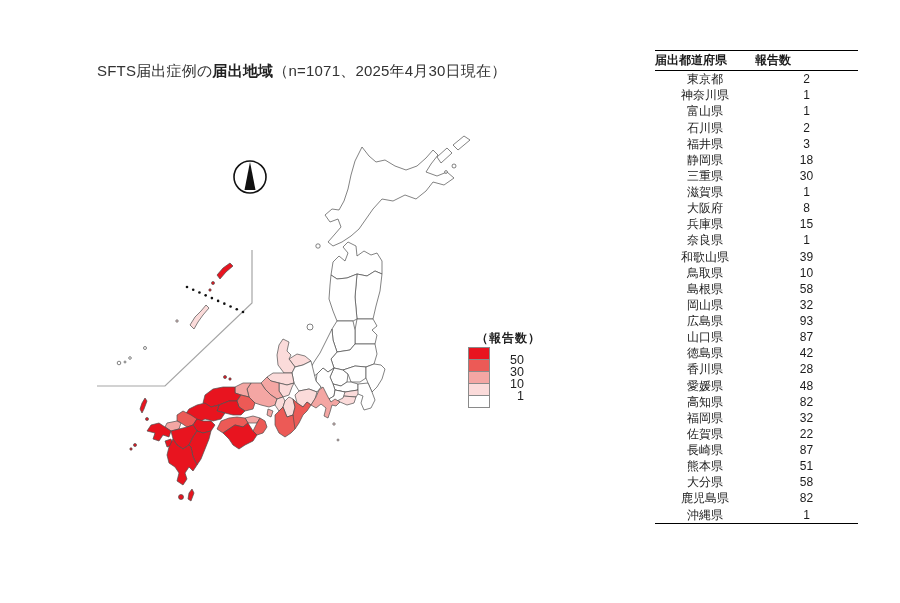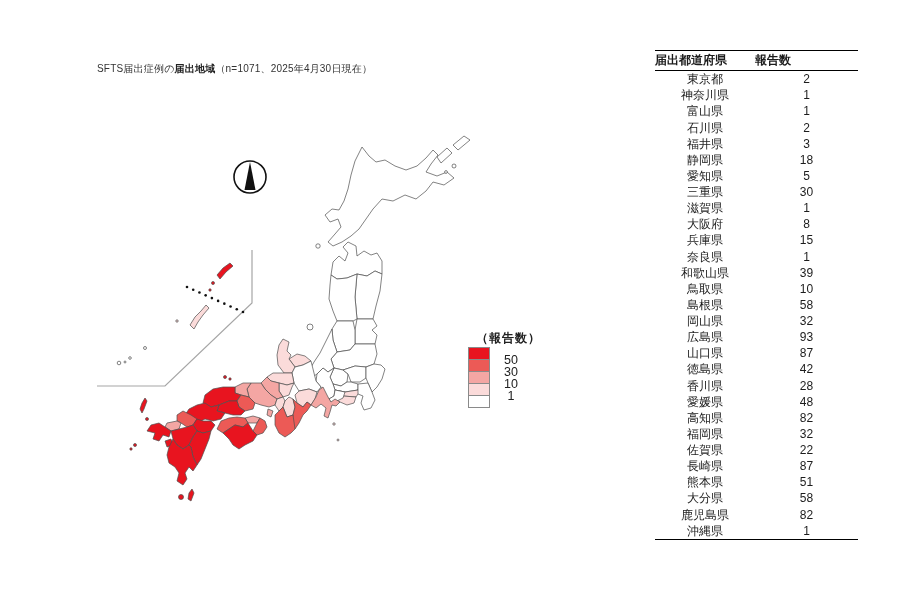--- a/index.html
+++ b/index.html
@@ -1,28 +1,28 @@
 <!DOCTYPE html>
 <html><head>
 <meta charset="utf-8">
 <style>
   html,body{margin:0;padding:0;background:#fff;}
   #page{position:relative;width:900px;height:603px;background:#ffffff;overflow:hidden;
         font-family:"Liberation Sans","DejaVu Sans",sans-serif;color:#2b2b2b;}
   
-  #title{position:absolute;left:97px;top:62px;font-size:10px;letter-spacing:.2px;color:#333;}
+  #title{position:absolute;left:97px;top:62px;font-size:15px;letter-spacing:.2px;color:#333;}
   #title b{font-weight:bold;color:#222;}
   
   #map{position:absolute;left:85px;top:115px;width:400px;height:430px;}
   
   #legend{position:absolute;left:460px;top:330px;width:120px;font-size:12px;color:#222;}
   #legend .lg-title{display:block;margin-left:16px;margin-bottom:4px;font-weight:600;letter-spacing:1px;}
   #legend .boxes{position:absolute;left:8px;top:18px;}
   #legend .lg-box{width:22px;height:13px;border:1px solid #8a8a8a;margin-top:-1px;box-sizing:border-box;}
-  #legend .lg-lab{position:absolute;left:38px;width:26px;text-align:center;font-size:12.5px;color:#222;}
+  #legend .lg-lab{position:absolute;left:38px;width:26px;text-align:right;font-size:12.5px;color:#222;}
   
   #tbl{position:absolute;left:655px;top:50px;width:203px;font-size:12px;color:#1c1c1c;}
   #tbl .hdr{display:flex;align-items:center;height:21px;font-weight:bold;
             border-top:1.6px solid #000;border-bottom:1.6px solid #000;box-sizing:border-box;}
   #tbl .hdr span{display:block;text-align:left;}
   #tbl .c1{width:100px;text-align:center;}
   #tbl .c2{width:103px;text-align:center;}
   #tbl .body{border-bottom:1.6px solid #000;}
   #tbl .row{display:flex;align-items:flex-end;height:16.13px;line-height:16px;}
 </style>
@@ -163,24 +163,20 @@
         </div>
         <div class="row">
           <span class="c1">福井県</span>
           <span class="c2">3</span>
         </div>
         <div class="row">
           <span class="c1">静岡県</span>
           <span class="c2">18</span>
         </div>
         <div class="row">
-          <span class="c1">愛知県</span>
-          <span class="c2">5</span>
-        </div>
-        <div class="row">
           <span class="c1">三重県</span>
           <span class="c2">30</span>
         </div>
         <div class="row">
           <span class="c1">滋賀県</span>
           <span class="c2">1</span>
         </div>
         <div class="row">
           <span class="c1">大阪府</span>
           <span class="c2">8</span>

